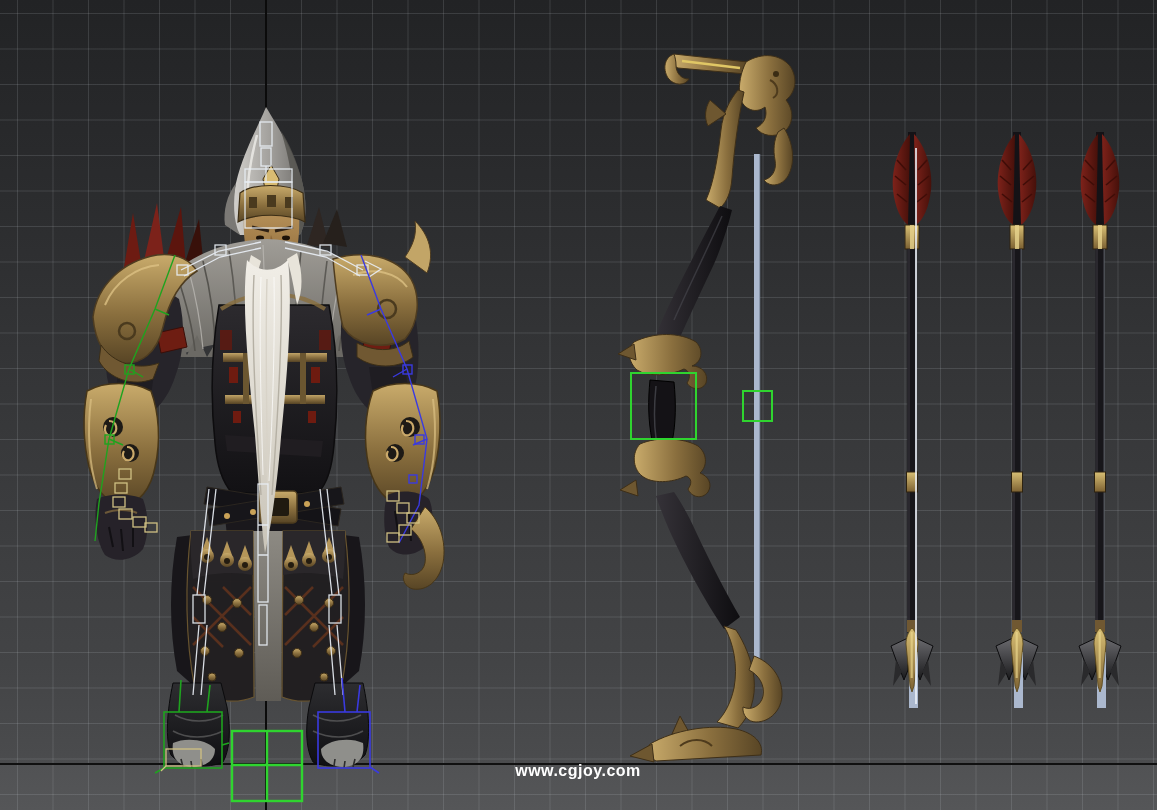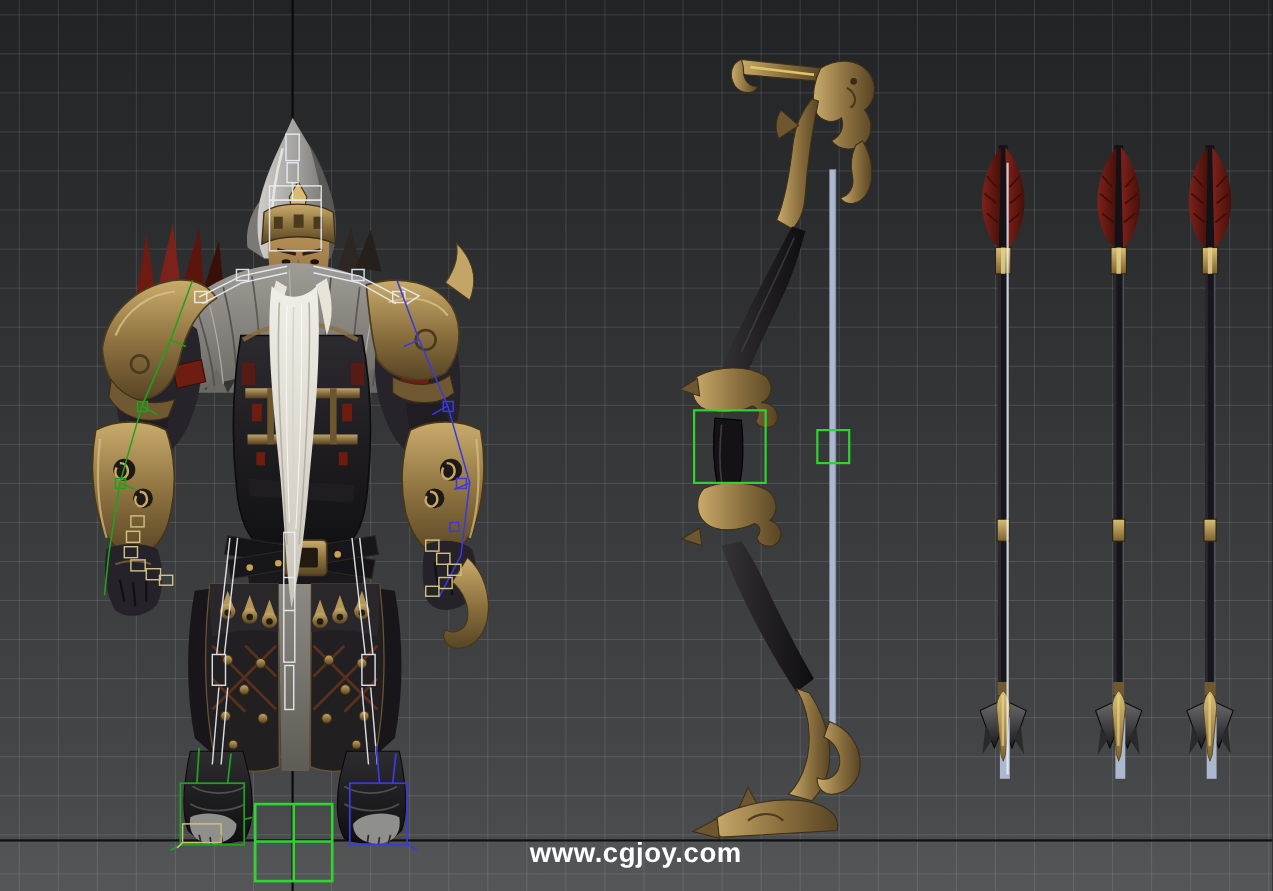--- a/index.html
+++ b/index.html
@@ -15,21 +15,21 @@
   .ground-line{position:absolute;left:0;top:763px;width:1157px;height:1.6px;background:var(--ground-line,#101010);}
   .below-ground{position:absolute;left:0;top:765px;width:1157px;height:45px;background:rgba(255,255,255,0.035);}
   svg{position:absolute;overflow:visible;}
   #character{left:57px;top:95px;}
   #bow{left:610px;top:40px;}
   .arrow{top:130px;}
   #arrow-1{left:882px;} #arrow-2{left:987px;} #arrow-3{left:1070px;}
   #arrow1-bone-line{position:absolute;left:915px;top:148px;width:1.5px;height:556px;background:rgba(238,243,250,0.8);}
   #gizmo{left:225px;top:724px;}
   .watermark{position:absolute;left:578px;top:762px;transform:translateX(-50%);
-    color:var(--watermark,#ffffff);font-size:25px;font-weight:700;letter-spacing:0.5px;white-space:nowrap;}
+    color:var(--watermark,#ffffff);font-size:16px;font-weight:700;letter-spacing:0.5px;white-space:nowrap;}
   .wire{fill:none;}
 </style>
 </head>
 <body>
 
 <div id="stage">
 
   <div class="grid-layer"></div>
   <div class="below-ground"></div>
   <div class="axis-v"></div>

